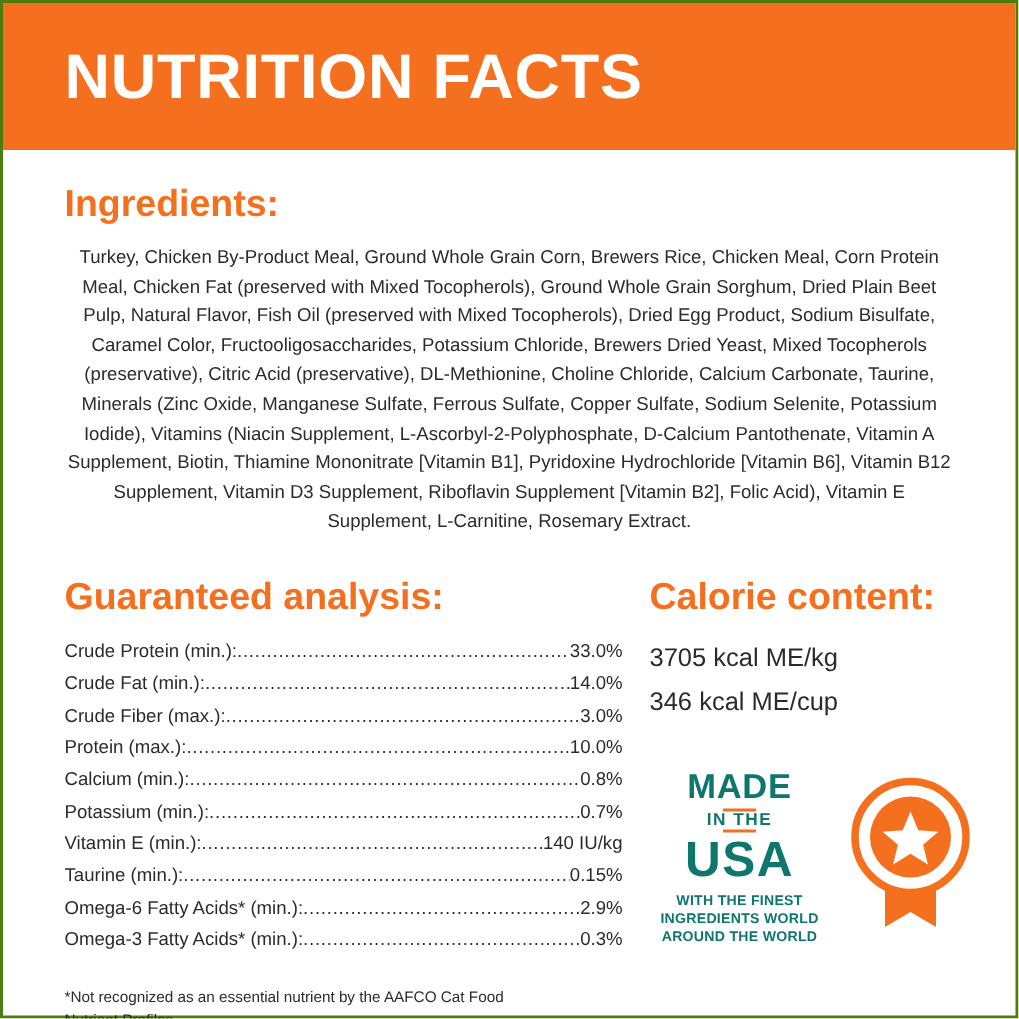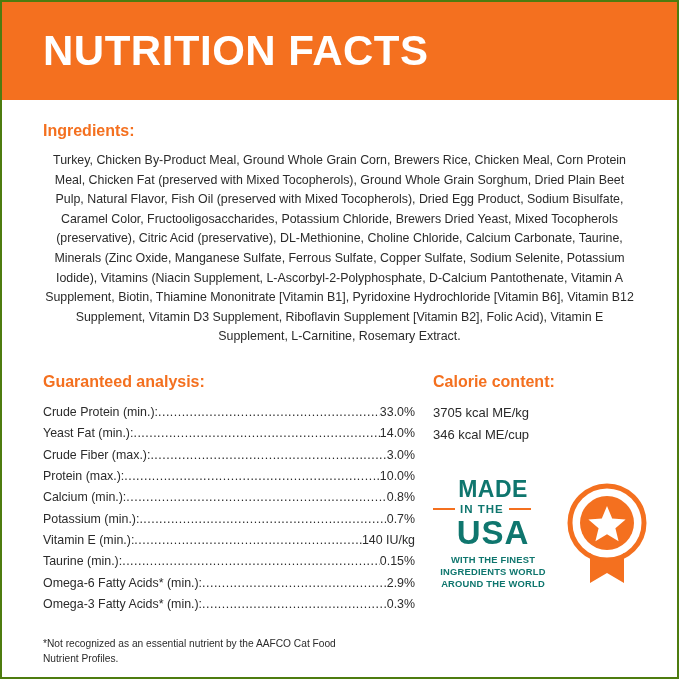--- a/index.html
+++ b/index.html
@@ -34,21 +34,21 @@
     font-size: 42px;
     font-weight: bold;
     letter-spacing: 0.5px;
     line-height: 1;
   }
   .content {
     padding: 22px 41px 0 41px;
   }
   .section-heading {
     color: #f4701f;
-    font-size: 16px;
+    font-size: 25px;
     font-weight: bold;
     margin: 0 0 11px 0;
   }
   .ingredients-body {
     color: #2b2b2b;
     font-size: 12.4px;
     line-height: 1.58;
     text-align: center;
     margin: 0;
   }
@@ -82,21 +82,21 @@
   .ga-dots {
     flex: 1 1 auto;
     overflow: hidden;
     white-space: nowrap;
     letter-spacing: 0.5px;
     color: #2b2b2b;
     margin: 0 0px;
   }
   .ga-value { flex: 0 0 auto; }
   .calorie-line {
-    font-size: 13px;
+    font-size: 17px;
     color: #2b2b2b;
     line-height: 1.72;
   }
   .footnote {
     margin-top: 22px;
     font-size: 10.2px;
     color: #2b2b2b;
     line-height: 1.45;
     max-width: 330px;
   }
@@ -115,20 +115,21 @@
     font-size: 23px;
     font-weight: bold;
     letter-spacing: 0.5px;
     line-height: 1.05;
   }
   .badge-inthe-wrap {
     display: flex;
     align-items: center;
     justify-content: flex-start;
     margin: 2px 0 1px 0;
+    flex-direction: column;
   }
   .badge-rule {
     height: 2px;
     background: #f4701f;
     width: 22px;
   }
   .badge-inthe {
     font-size: 11.5px;
     font-weight: bold;
     letter-spacing: 1px;
@@ -170,21 +171,21 @@
 
       <div class="col-left">
         <h2 class="section-heading">Guaranteed analysis:</h2>
         <div class="ga-list" id="ga-list">
             <div class="ga-row">
               <span class="ga-label">Crude Protein (min.):</span>
               <span class="ga-dots">..........................................................................................</span>
               <span class="ga-value">33.0%</span>
             </div>
             <div class="ga-row">
-              <span class="ga-label">Yeast Fat (min.):</span>
+              <span class="ga-label">Crude Fat (min.):</span>
               <span class="ga-dots">..........................................................................................</span>
               <span class="ga-value">14.0%</span>
             </div>
             <div class="ga-row">
               <span class="ga-label">Crude Fiber (max.):</span>
               <span class="ga-dots">..........................................................................................</span>
               <span class="ga-value">3.0%</span>
             </div>
             <div class="ga-row">
               <span class="ga-label">Protein (max.):</span>

